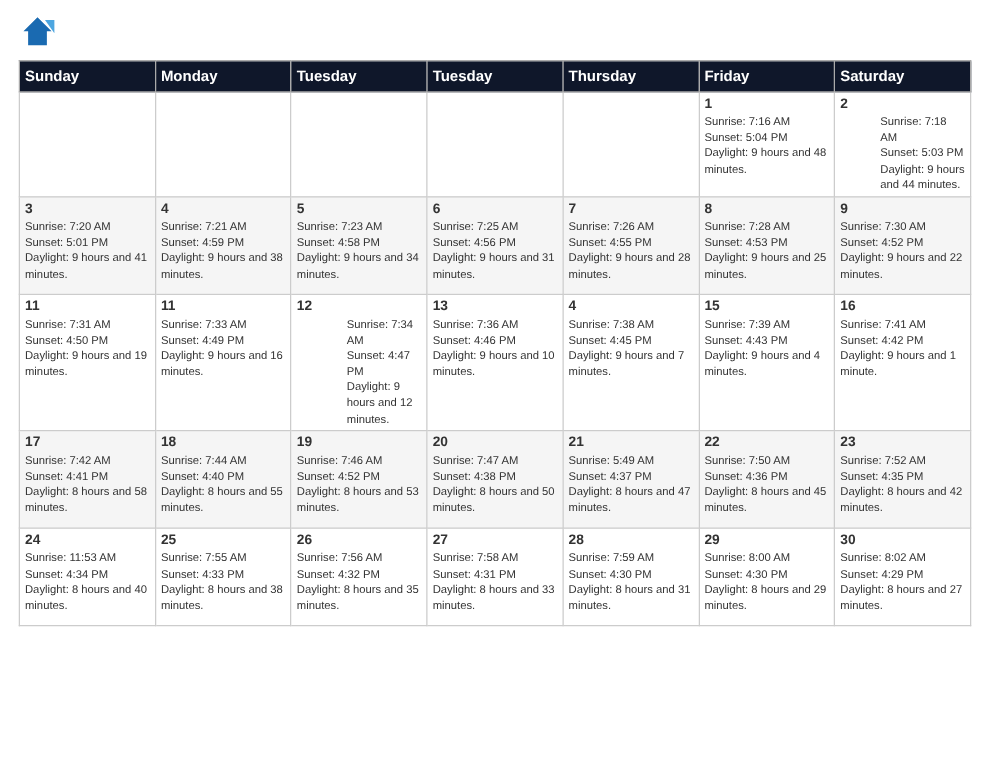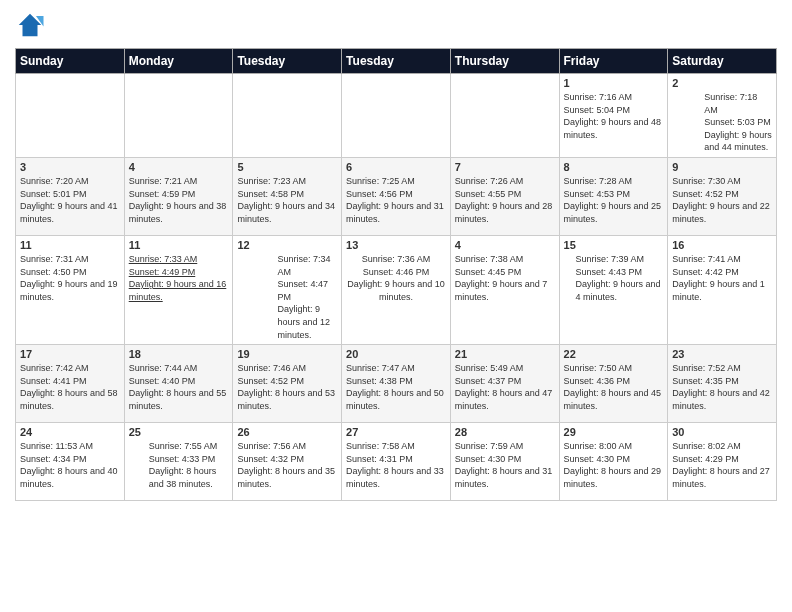--- a/index.html
+++ b/index.html
@@ -192,45 +192,45 @@
         </tr>
         <tr>
           <td>
             <div class="day-num">11</div>
             <div class="day-info" style="white-space: pre-line;">Sunrise: 7:31 AM
 Sunset: 4:50 PM
 Daylight: 9 hours and 19 minutes.</div>
           </td>
           <td>
             <div class="day-num">11</div>
-            <div class="day-info" style="white-space: pre-line; text-decoration: underline;">Sunrise: 7:33 AM
+            <div class="day-info" style="white-space: pre-line;">Sunrise: 7:33 AM
 Sunset: 4:49 PM
 Daylight: 9 hours and 16 minutes.</div>
           </td>
           <td>
             <div class="day-num">12</div>
             <div class="day-info" style="white-space: pre-line; margin-left: 40px;">Sunrise: 7:34 AM
 Sunset: 4:47 PM
 Daylight: 9 hours and 12 minutes.</div>
           </td>
           <td>
             <div class="day-num">13</div>
-            <div class="day-info" style="white-space: pre-line; text-align: center;">Sunrise: 7:36 AM
+            <div class="day-info" style="white-space: pre-line;">Sunrise: 7:36 AM
 Sunset: 4:46 PM
 Daylight: 9 hours and 10 minutes.</div>
           </td>
           <td>
             <div class="day-num">4</div>
             <div class="day-info" style="white-space: pre-line;">Sunrise: 7:38 AM
 Sunset: 4:45 PM
 Daylight: 9 hours and 7 minutes.</div>
           </td>
           <td>
             <div class="day-num">15</div>
-            <div class="day-info" style="white-space: pre-line; margin-left: 12px;">Sunrise: 7:39 AM
+            <div class="day-info" style="white-space: pre-line;">Sunrise: 7:39 AM
 Sunset: 4:43 PM
 Daylight: 9 hours and 4 minutes.</div>
           </td>
           <td>
             <div class="day-num">16</div>
             <div class="day-info" style="white-space: pre-line;">Sunrise: 7:41 AM
 Sunset: 4:42 PM
 Daylight: 9 hours and 1 minute.</div>
           </td>
         </tr>
@@ -280,21 +280,21 @@
         </tr>
         <tr>
           <td>
             <div class="day-num">24</div>
             <div class="day-info" style="white-space: pre-line;">Sunrise: 11:53 AM
 Sunset: 4:34 PM
 Daylight: 8 hours and 40 minutes.</div>
           </td>
           <td>
             <div class="day-num">25</div>
-            <div class="day-info" style="white-space: pre-line; margin-left: 20px;">Sunrise: 7:55 AM
+            <div class="day-info" style="white-space: pre-line;">Sunrise: 7:55 AM
 Sunset: 4:33 PM
 Daylight: 8 hours and 38 minutes.</div>
           </td>
           <td>
             <div class="day-num">26</div>
             <div class="day-info" style="white-space: pre-line;">Sunrise: 7:56 AM
 Sunset: 4:32 PM
 Daylight: 8 hours and 35 minutes.</div>
           </td>
           <td>

